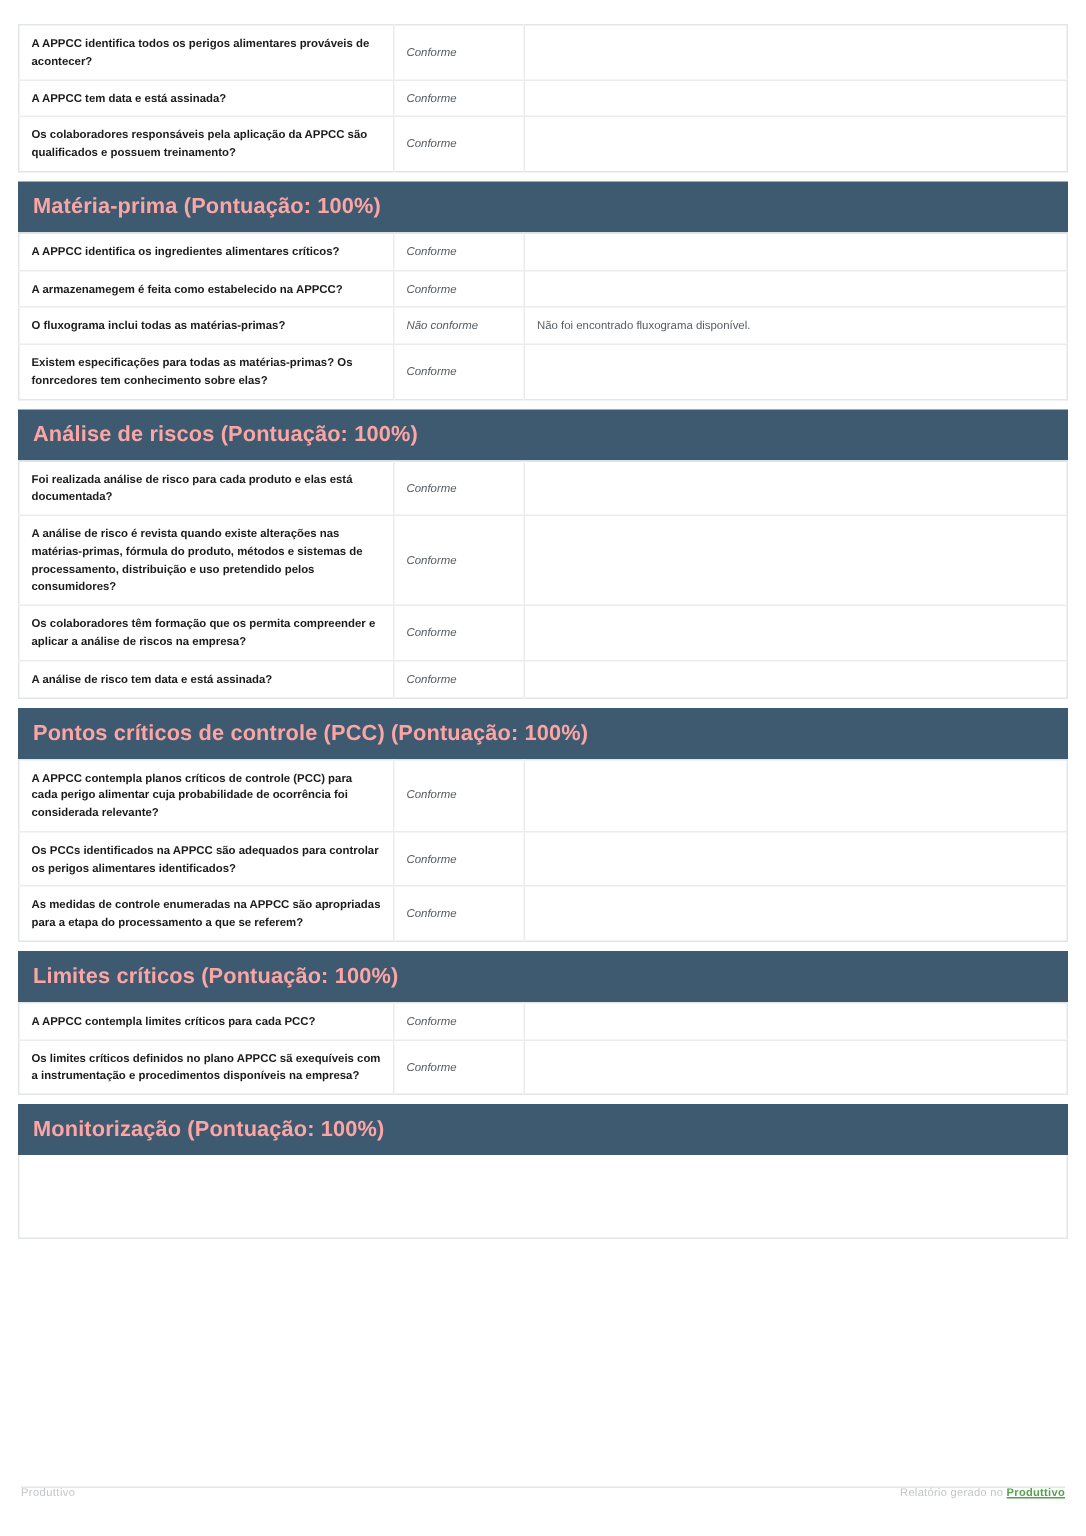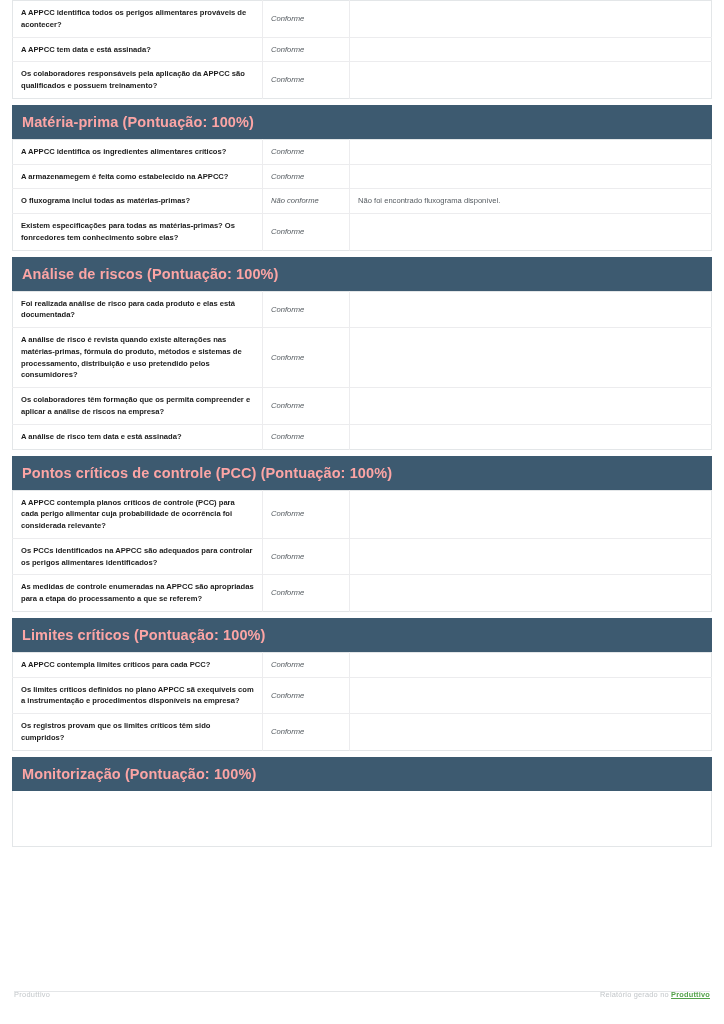--- a/index.html
+++ b/index.html
@@ -14,21 +14,21 @@
     color: #222222;
     position: relative;
     overflow: hidden;
   }
 
   .page {
     width: 724px;
     height: 1024px;
     position: relative;
     box-sizing: border-box;
-    padding: 0 12px;
+    padding: 16px 12px;
     display: flex;
     flex-direction: column;
   }
 
   .content {
     flex: 0 0 auto;
   }
 
   
   .section-bar {
@@ -244,25 +244,20 @@
             <tr>
               <td class="col-q">A APPCC contempla limites críticos para cada PCC?</td>
               <td class="col-a">Conforme</td>
               <td class="col-o"></td>
             </tr>
             <tr>
               <td class="col-q">Os limites críticos definidos no plano APPCC sã exequíveis com a instrumentação e procedimentos disponíveis na empresa?</td>
               <td class="col-a">Conforme</td>
               <td class="col-o"></td>
             </tr>
-            <tr>
-              <td class="col-q">Os registros provam que os limites críticos têm sido cumpridos?</td>
-              <td class="col-a">Conforme</td>
-              <td class="col-o"></td>
-            </tr>
           </tbody>
         </table>
         <div class="section-bar">Monitorização (Pontuação: 100%)</div>
         <div class="blank-block"></div>
       </div>
   </div>
 
   <div class="footer-rule"></div>
 
   <div class="footer">

